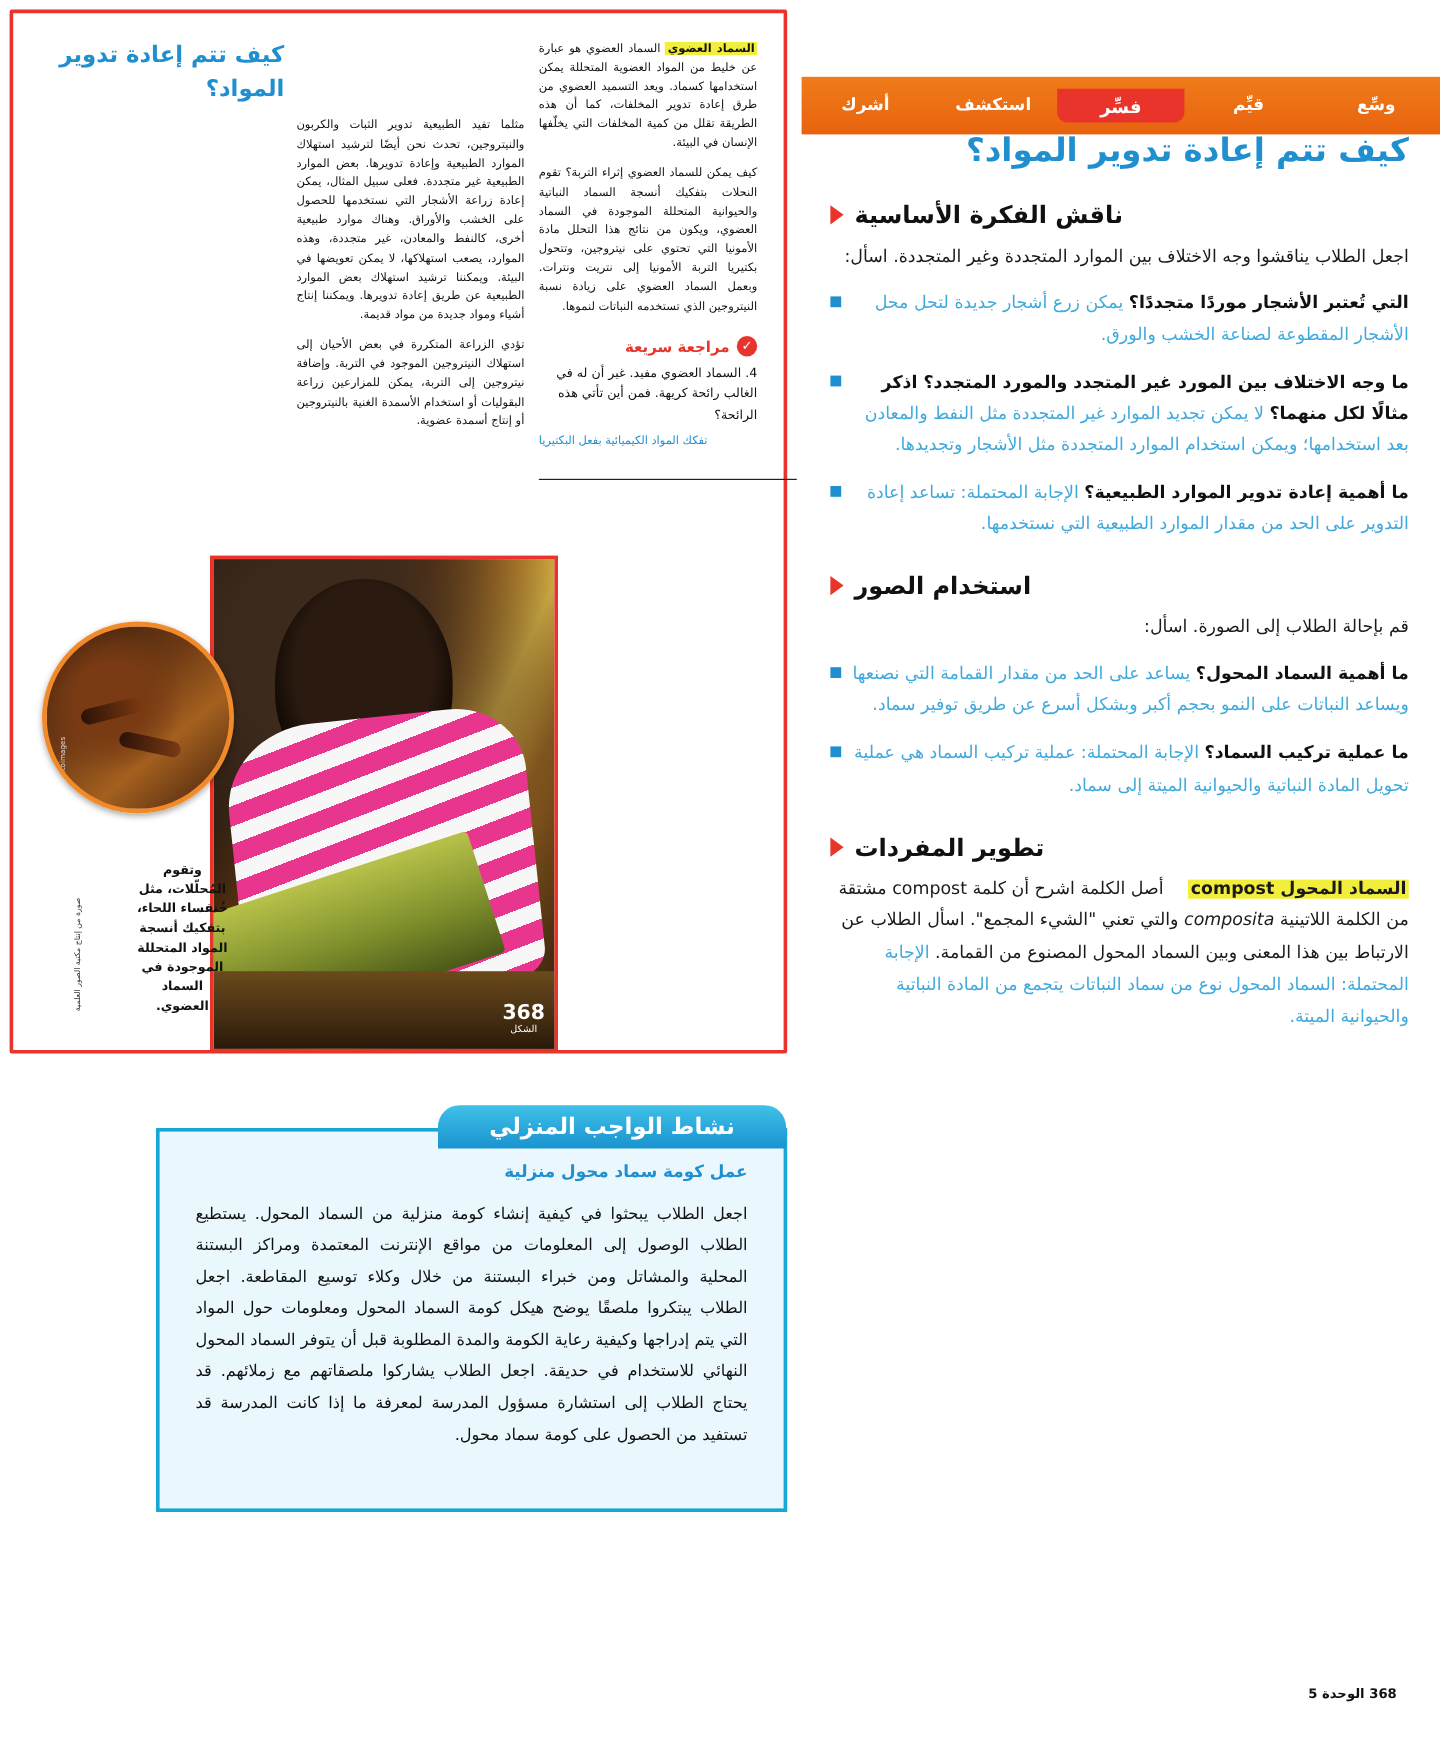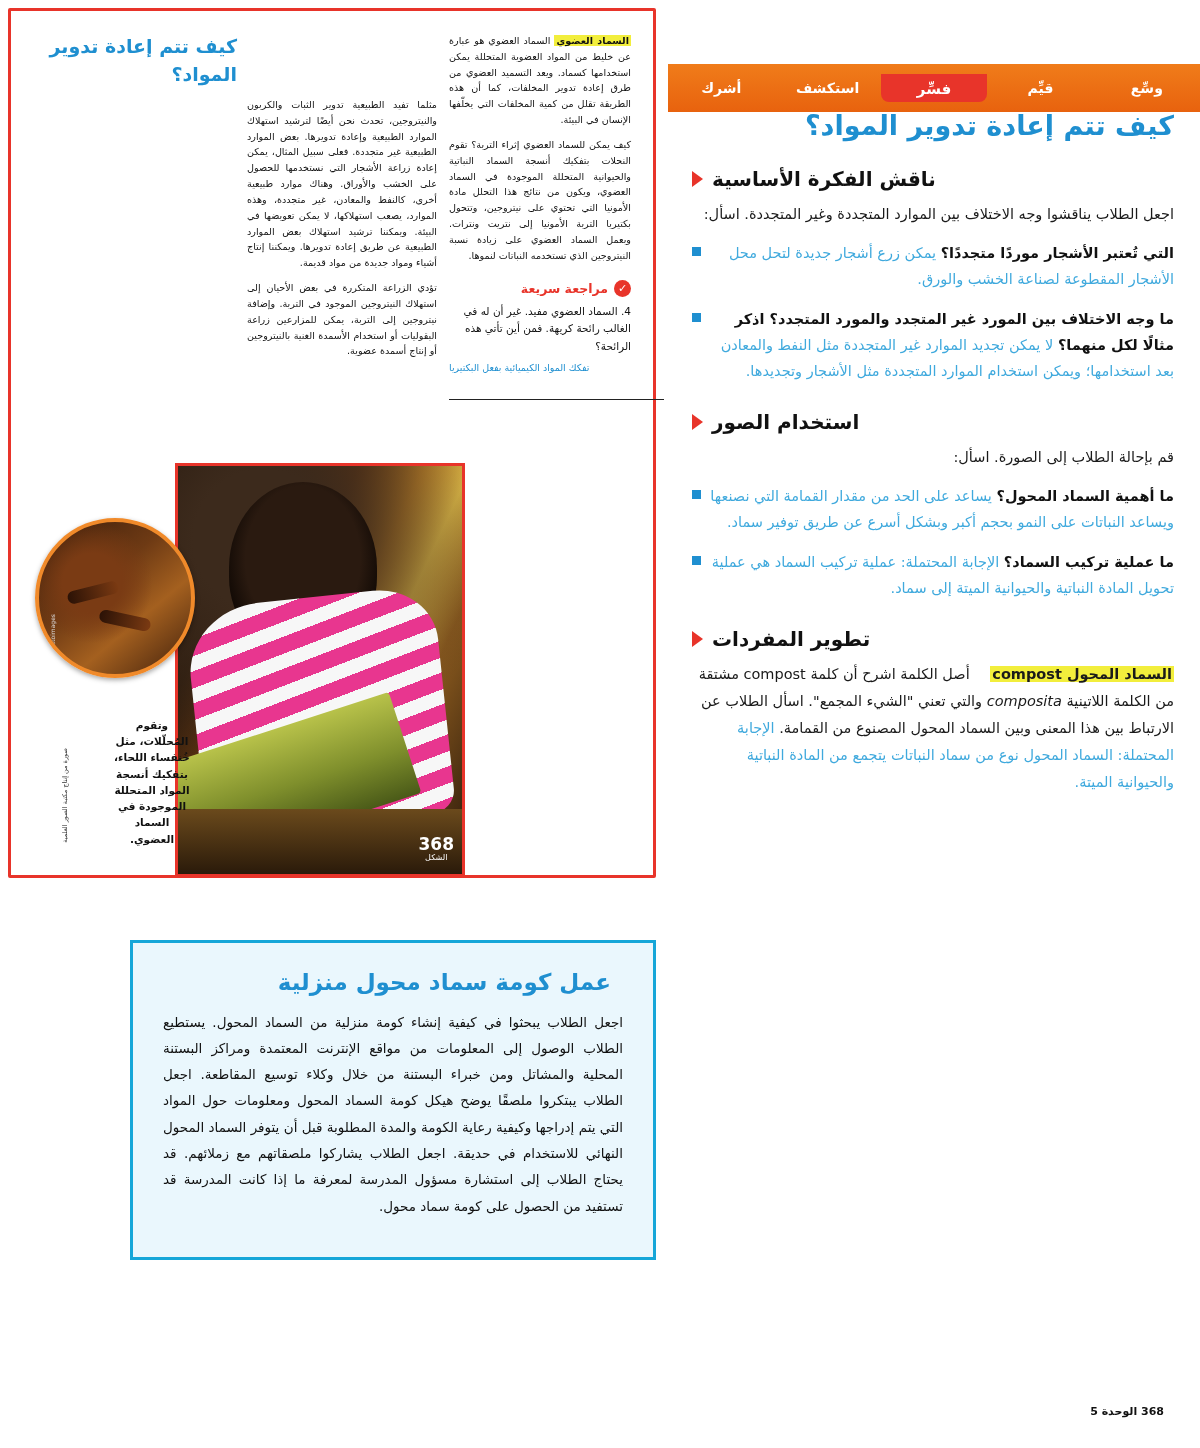--- a/index.html
+++ b/index.html
@@ -103,21 +103,21 @@
     position:absolute;left:130px;top:940px;width:526px;height:320px;
     border:3px solid #16a6d8;background:#eaf7fd;box-sizing:border-box;
   }
   .hw-tab{
     position:absolute;left:232px;top:-22px;width:290px;height:36px;
     background:linear-gradient(180deg,#3fc0e8 0%,#1a93cf 100%);
     border-radius:18px 18px 0 0;color:#fff;font-weight:bold;font-size:19px;
     text-align:center;line-height:36px;
   }
   .hw-inner{padding:26px 30px 20px 30px;}
-  .hw-title{color:#1f8fd0;font-weight:bold;font-size:23px;margin:0 12px 10px 0;text-align:right;}
+  .hw-title{color:#1f8fd0;font-weight:bold;font-size:14px;margin:0 0 10px 0;text-align:right;}
   .hw-text{font-size:13.5px;line-height:1.95;text-align:justify;color:#111;}
   
   .teacher{
     position:absolute;left:668px;top:0;width:532px;height:1448px;background:#fff;
   }
   .tabs{
     position:absolute;left:0;top:28px;width:532px;height:48px;
     background:linear-gradient(180deg,#f07c1a 0%,#e8620e 100%);
     display:flex;flex-direction:row-reverse;align-items:center;margin-top:36px;
   }
@@ -204,20 +204,21 @@
         <div class="bug b2"></div>
         <div class="photo-credit2">Gustoimages</div>
       </div>
       <div class="photo-caption">وتقوم المُحلّلات، مثل خُنفساء اللحاء، بتفكيك أنسجة المواد المتحللة الموجودة في السماد العضوي.</div>
       <div class="photo-credit">صورة من إنتاج مكتبة الصور العلمية</div>
     </div>
   </div>
 </div>
 
 <div class="homework">
+  <div class="hw-tab">نشاط الواجب المنزلي</div>
   <div class="hw-inner">
     <h3 class="hw-title">عمل كومة سماد محول منزلية</h3>
     <p class="hw-text">اجعل الطلاب يبحثوا في كيفية إنشاء كومة منزلية من السماد المحول. يستطيع الطلاب الوصول إلى المعلومات من مواقع الإنترنت المعتمدة ومراكز البستنة المحلية والمشاتل ومن خبراء البستنة من خلال وكلاء توسيع المقاطعة. اجعل الطلاب يبتكروا ملصقًا يوضح هيكل كومة السماد المحول ومعلومات حول المواد التي يتم إدراجها وكيفية رعاية الكومة والمدة المطلوبة قبل أن يتوفر السماد المحول النهائي للاستخدام في حديقة. اجعل الطلاب يشاركوا ملصقاتهم مع زملائهم. قد يحتاج الطلاب إلى استشارة مسؤول المدرسة لمعرفة ما إذا كانت المدرسة قد تستفيد من الحصول على كومة سماد محول.</p>
   </div>
 </div>
 
 <div class="teacher">
 
   <div class="tabs">
     <div class="tab">أشرك</div>
@@ -241,20 +242,27 @@
       <div class="btxt">
         <span class="q">التي تُعتبر الأشجار موردًا متجددًا؟</span>
         <span class="a">يمكن زرع أشجار جديدة لتحل محل الأشجار المقطوعة لصناعة الخشب والورق.</span>
       </div>
     </div>
     <div class="bullet">
       <span class="sq"></span>
       <div class="btxt">
         <span class="q">ما وجه الاختلاف بين المورد غير المتجدد والمورد المتجدد؟ اذكر مثالًا لكل منهما؟</span>
         <span class="a">لا يمكن تجديد الموارد غير المتجددة مثل النفط والمعادن بعد استخدامها؛ ويمكن استخدام الموارد المتجددة مثل الأشجار وتجديدها.</span>
+      </div>
+    </div>
+    <div class="bullet">
+      <span class="sq"></span>
+      <div class="btxt">
+        <span class="q">ما أهمية إعادة تدوير الموارد الطبيعية؟</span>
+        <span class="a">الإجابة المحتملة: تساعد إعادة التدوير على الحد من مقدار الموارد الطبيعية التي نستخدمها.</span>
       </div>
     </div>
 
     <div class="t-sec">
       <span class="tri"></span>
       <h2>استخدام الصور</h2>
     </div>
     <p class="t-lead">قم بإحالة الطلاب إلى الصورة. اسأل:</p>
 
     <div class="bullet">

